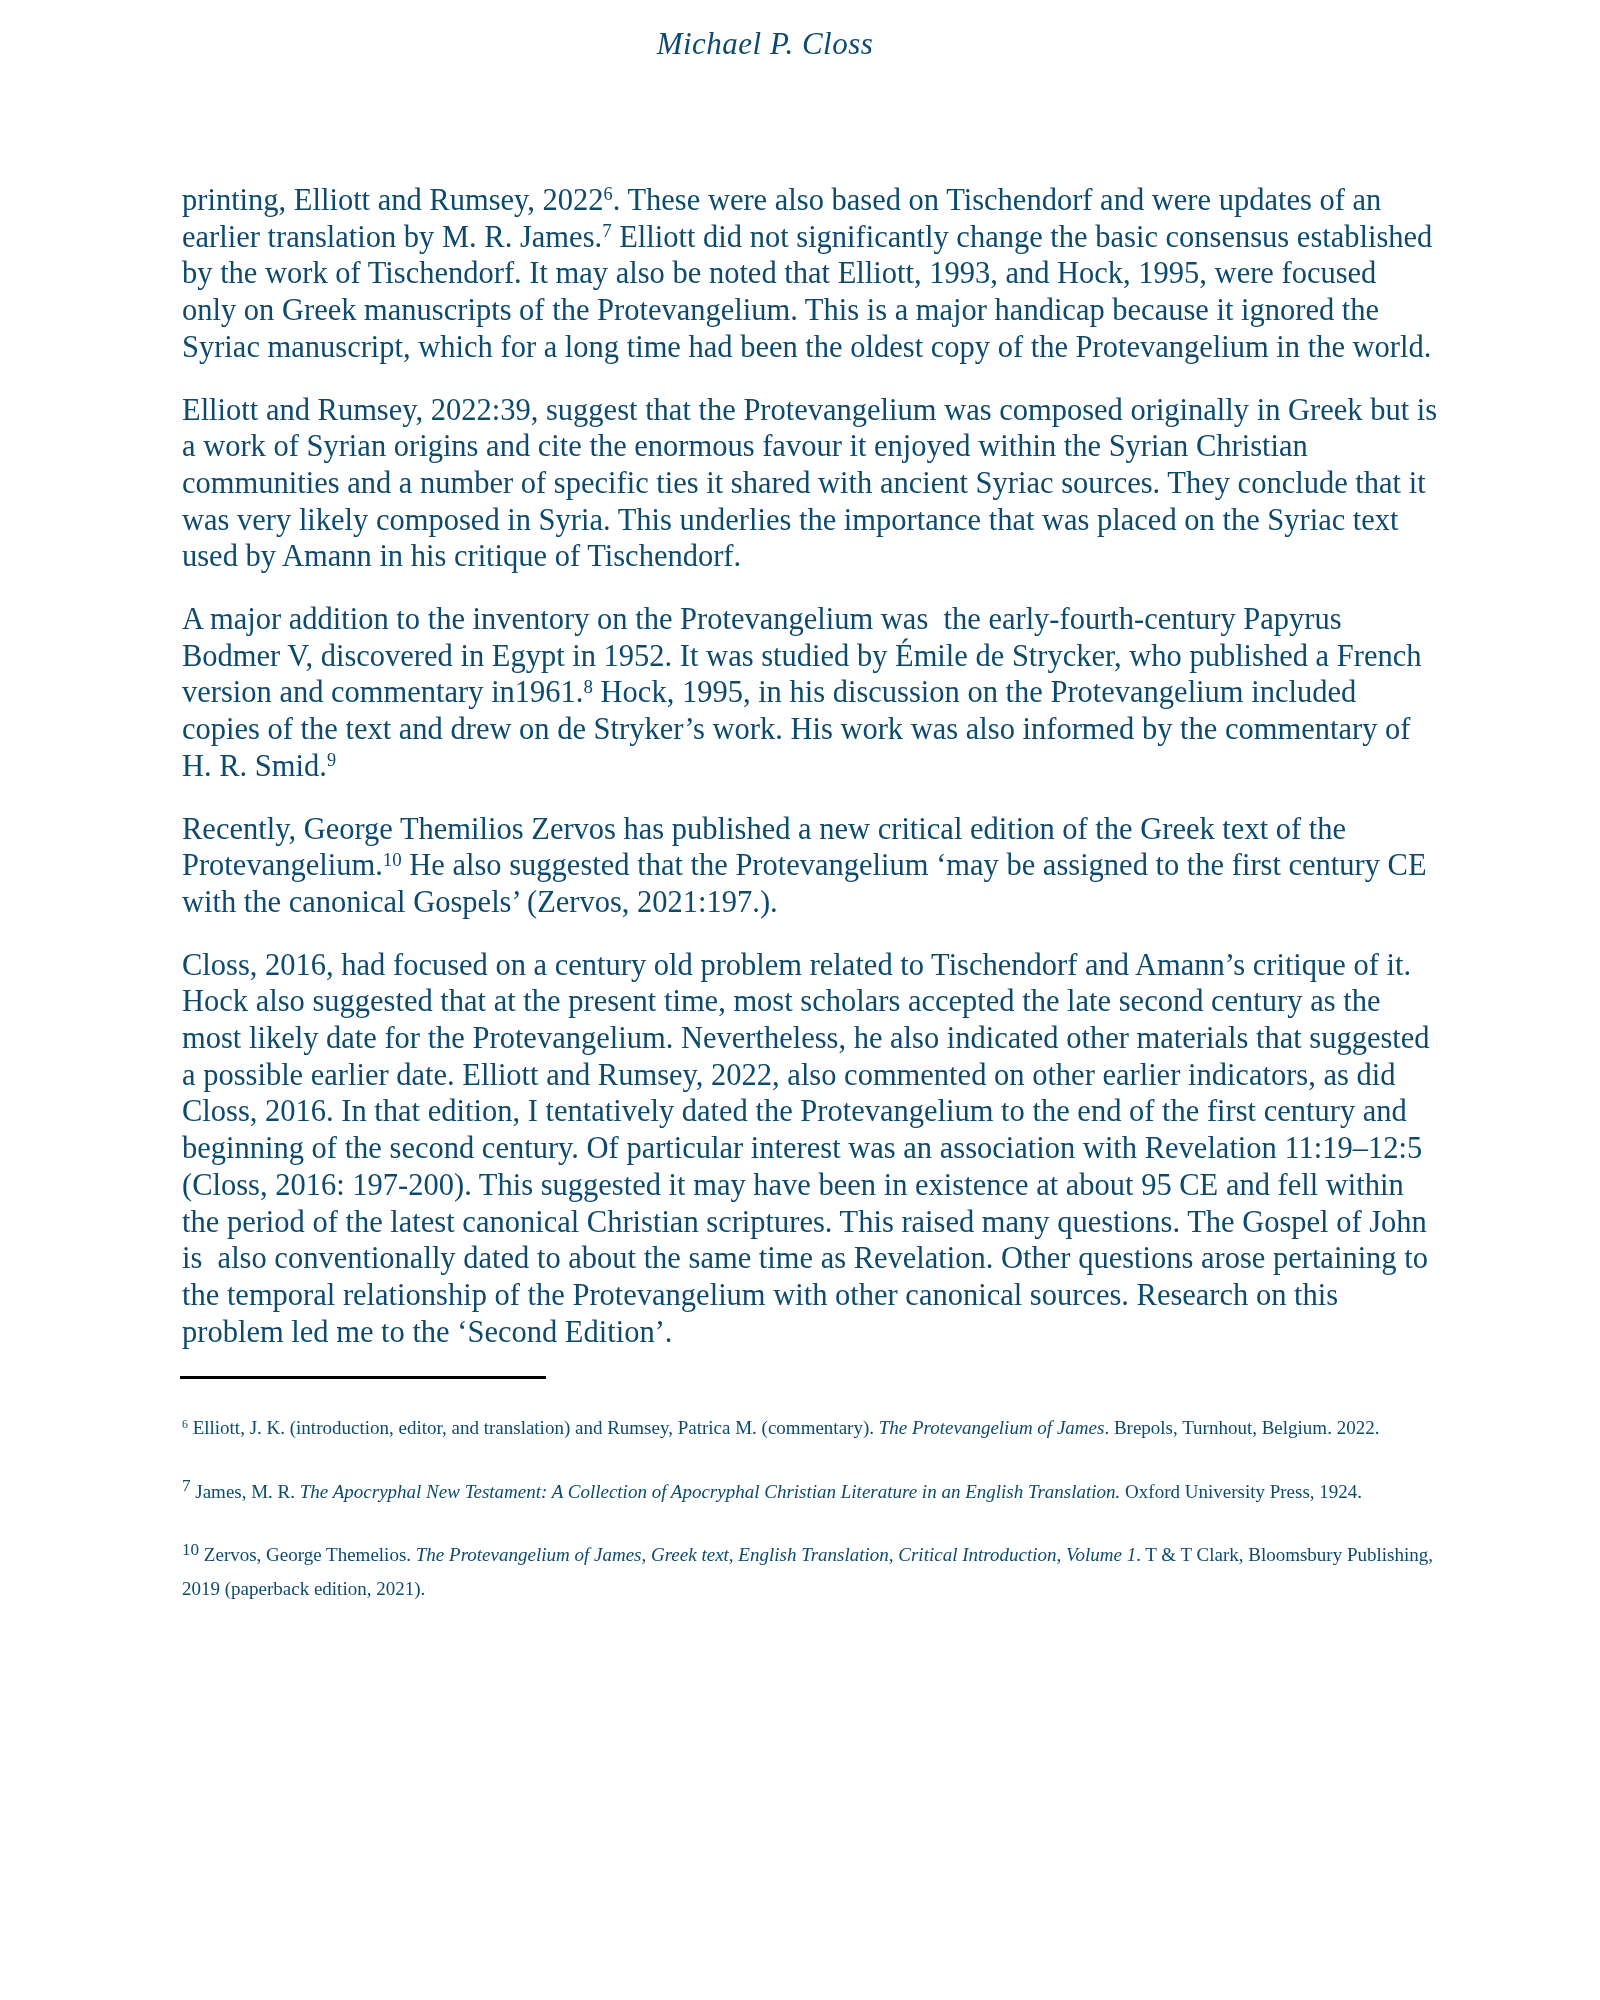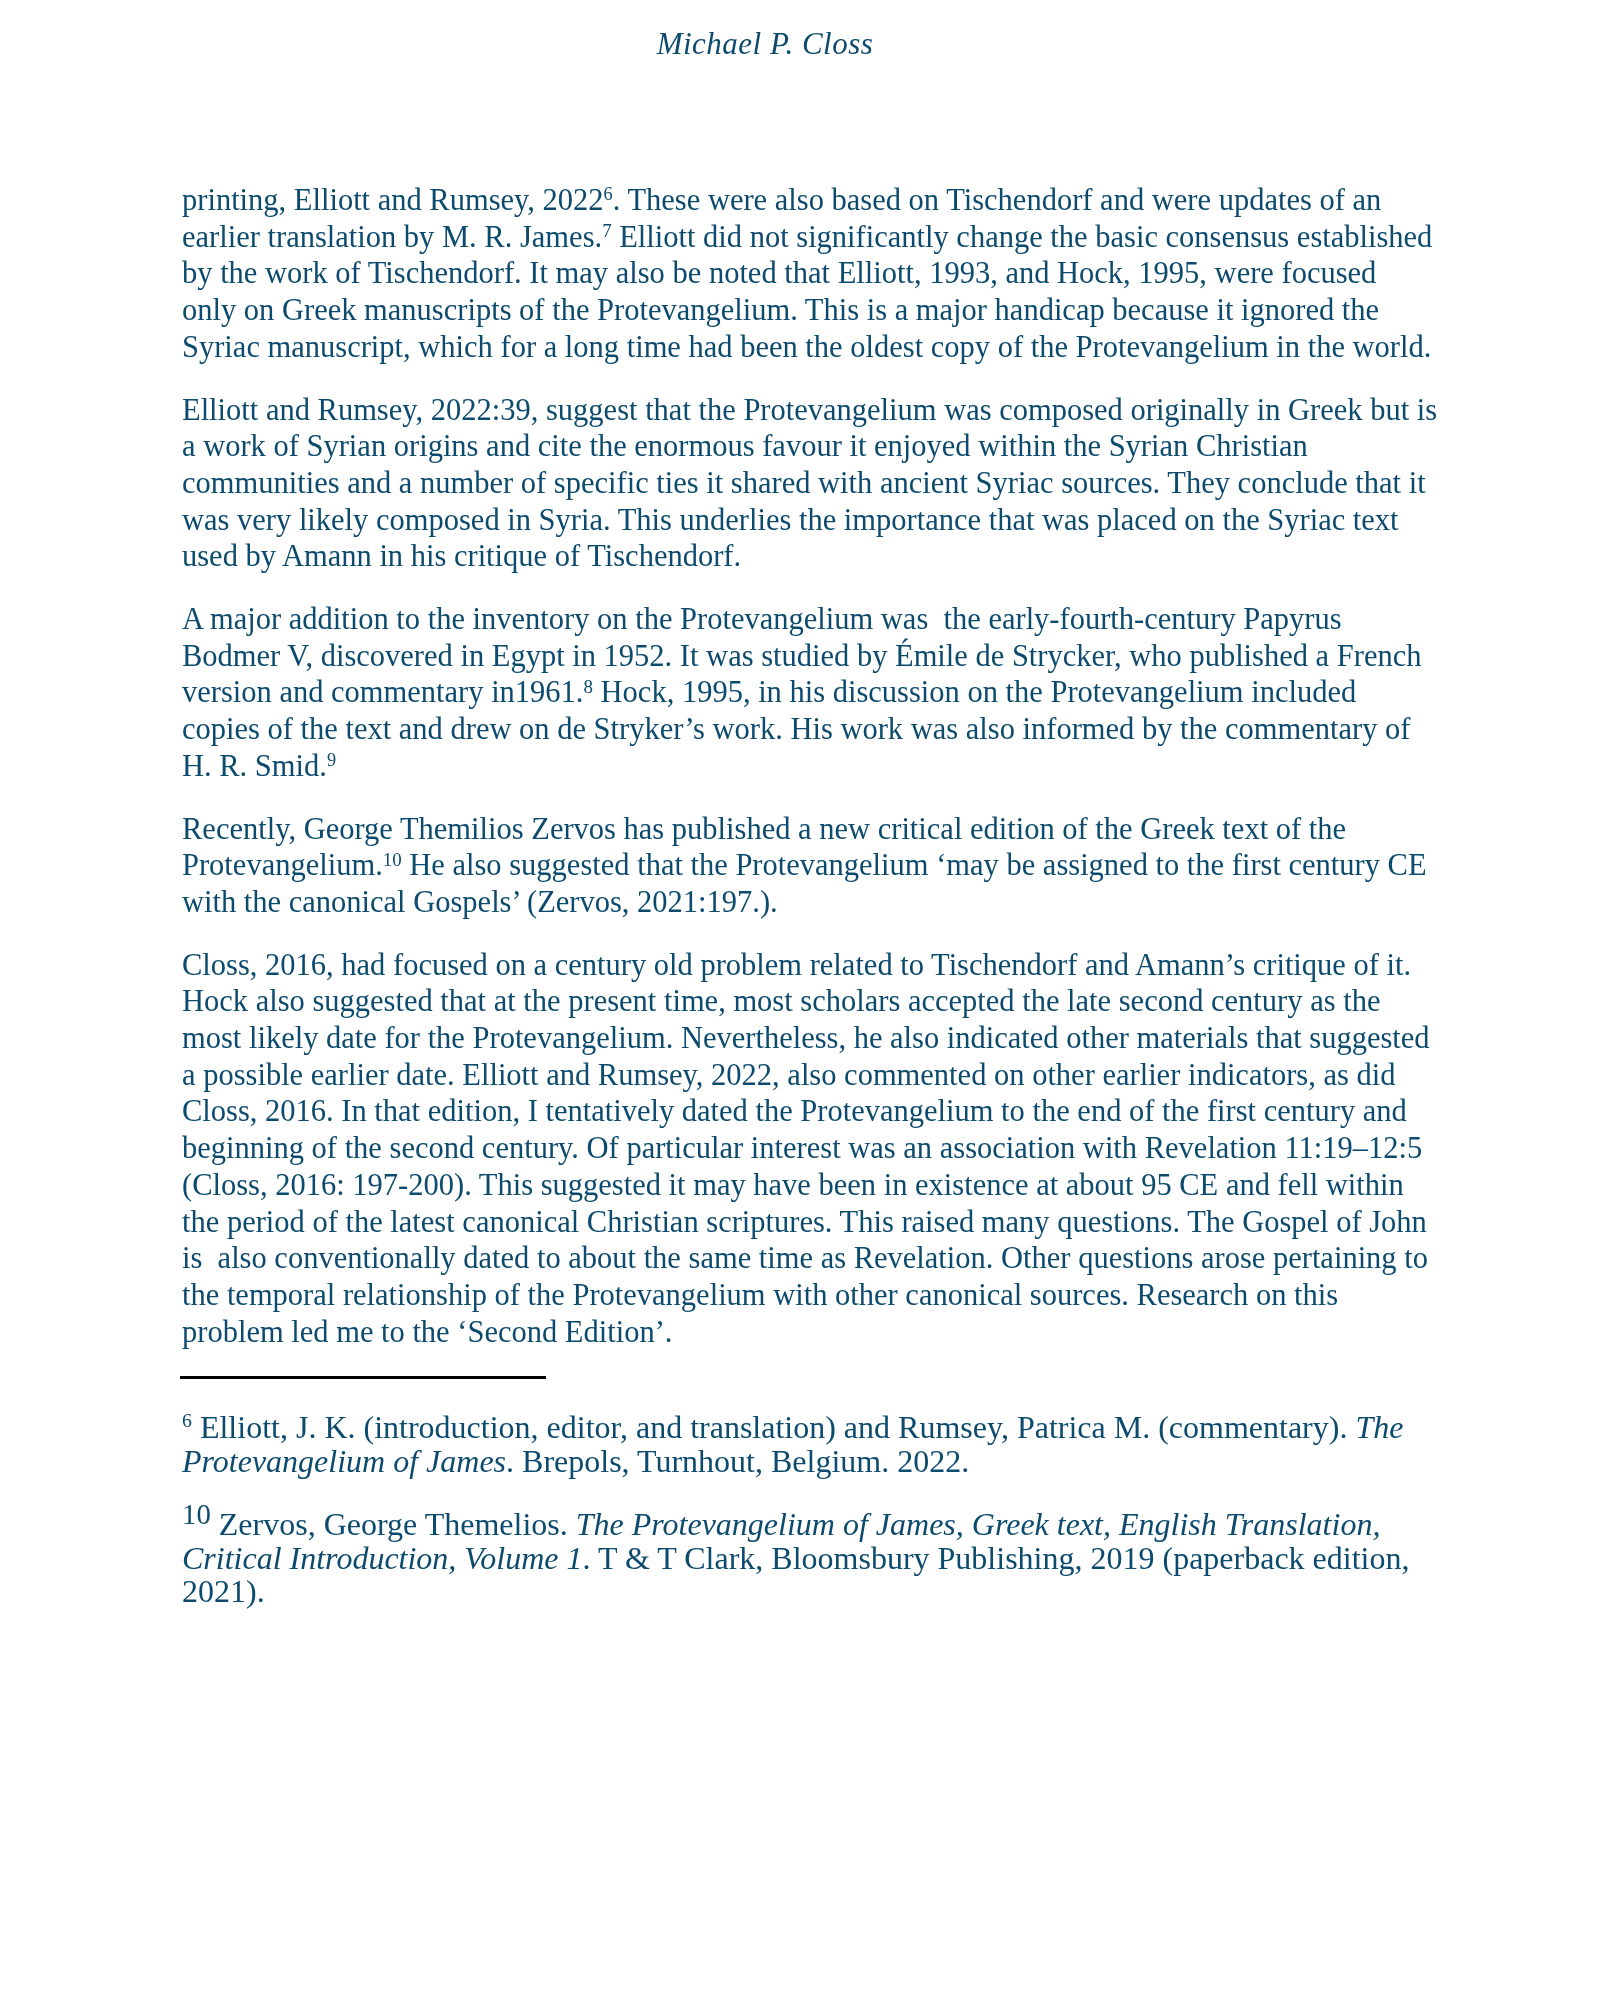--- a/index.html
+++ b/index.html
@@ -38,21 +38,21 @@
     position:relative;
     top:-0.55em;
   }
   sup.supref-md { font-size:0.62em; top:-0.5em; }
   .fn-sep {
     width:366px; height:0;
     border-top:3px solid #000;
     margin:5px 0 19px -2px;
   }
   .footnotes {
-    font-size:32px;
+    font-size:19px;
     line-height:33.5px;
     margin-top:32px;
   }
   p.footnote {
     margin:0 0 30px 0;
     white-space:pre-wrap;
   }
   sup.fnm { line-height:0; vertical-align:baseline; position:relative; }
   sup.fnm-sm { font-size:0.5em;  top:-0.65em; }
   sup.fnm-md { font-size:0.62em; top:-0.55em; }
@@ -82,20 +82,21 @@
     <p class="para"><span>Recently, George Themilios Zervos has published a new critical edition of the Greek text of the Protevangelium.</span><sup class="supref supref-md">10</sup><span> He also suggested that the Protevangelium ‘may be assigned to the first century CE with the canonical Gospels’ (Zervos, 2021:197.).</span></p>
 
     <p class="para"><span>Closs, 2016, had focused on a century old problem related to Tischendorf and Amann’s critique of it. Hock also suggested that at the present time, most scholars accepted the late second century as the most likely date for the Protevangelium. Nevertheless, he also indicated other materials that suggested a possible earlier date. Elliott and Rumsey, 2022, also commented on other earlier indicators, as did Closs, 2016. In that edition, I tentatively dated the Protevangelium to the end of the first century and beginning of the second century. Of particular interest was an association with Revelation 11:19–12:5 (Closs, 2016: 197-200). This suggested it may have been in existence at about 95 CE and fell within the period of the latest canonical Christian scriptures. This raised many questions. The Gospel of John is  also conventionally dated to about the same time as Revelation. Other questions arose pertaining to the temporal relationship of the Protevangelium with other canonical sources. Research on this problem led me to the ‘Second Edition’.</span></p>
 
     <div class="fn-sep"></div>
 
     <div class="footnotes">
 
       <p class="footnote"><sup class="fnm fnm-md">6</sup><span> Elliott, J. K. (introduction, editor, and translation) and Rumsey, Patrica M. (commentary). </span><i>The Protevangelium of James</i><span>. Brepols, Turnhout, Belgium. 2022.</span></p>
 
+      <p class="footnote"><sup class="fnm fnm-lg">7</sup><span> James, M. R. </span><i>The Apocryphal New Testament: A Collection of Apocryphal Christian Literature in an English Translation.</i><span> Oxford University Press, 1924.</span></p>
 
 
 
       <p class="footnote"><sup class="fnm fnm-lg">10</sup><span> Zervos, George Themelios. </span><i>The Protevangelium of James, Greek text, English Translation, Critical Introduction, Volume 1</i><span>. T &amp; T Clark, Bloomsbury Publishing, 2019 (paperback edition, 2021).</span></p>
 
     </div>
   </div>
 
 
 </div>

